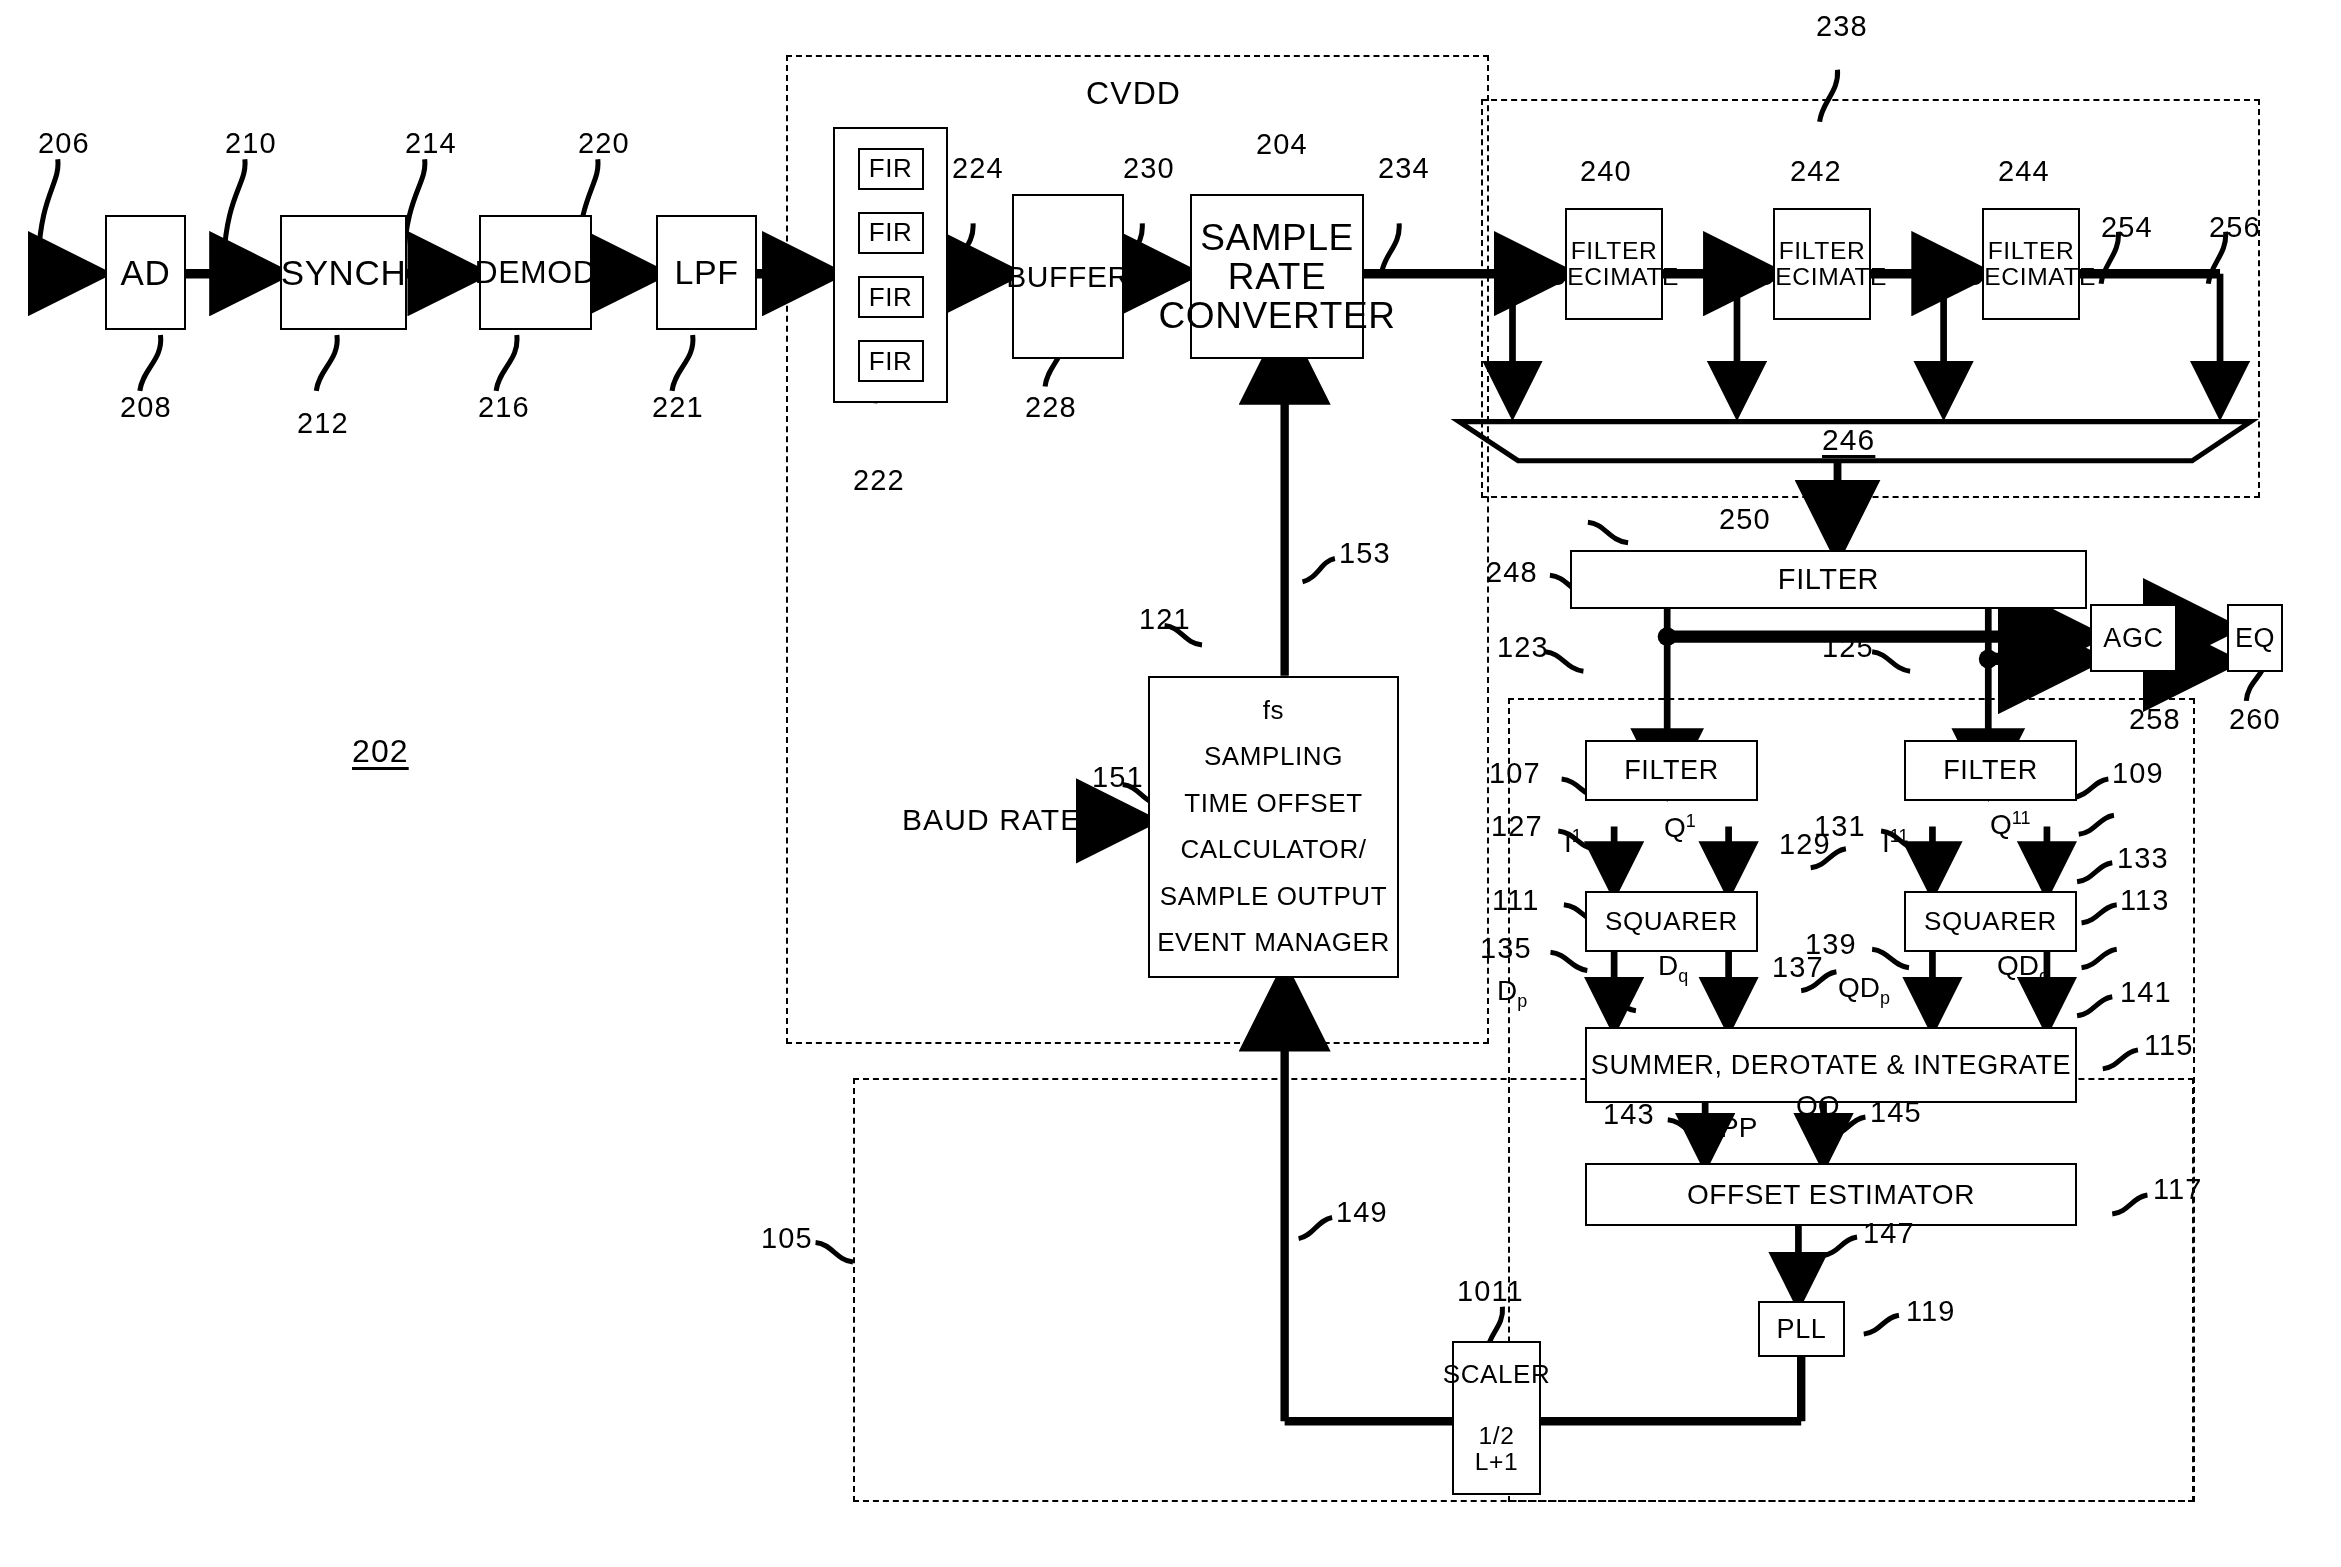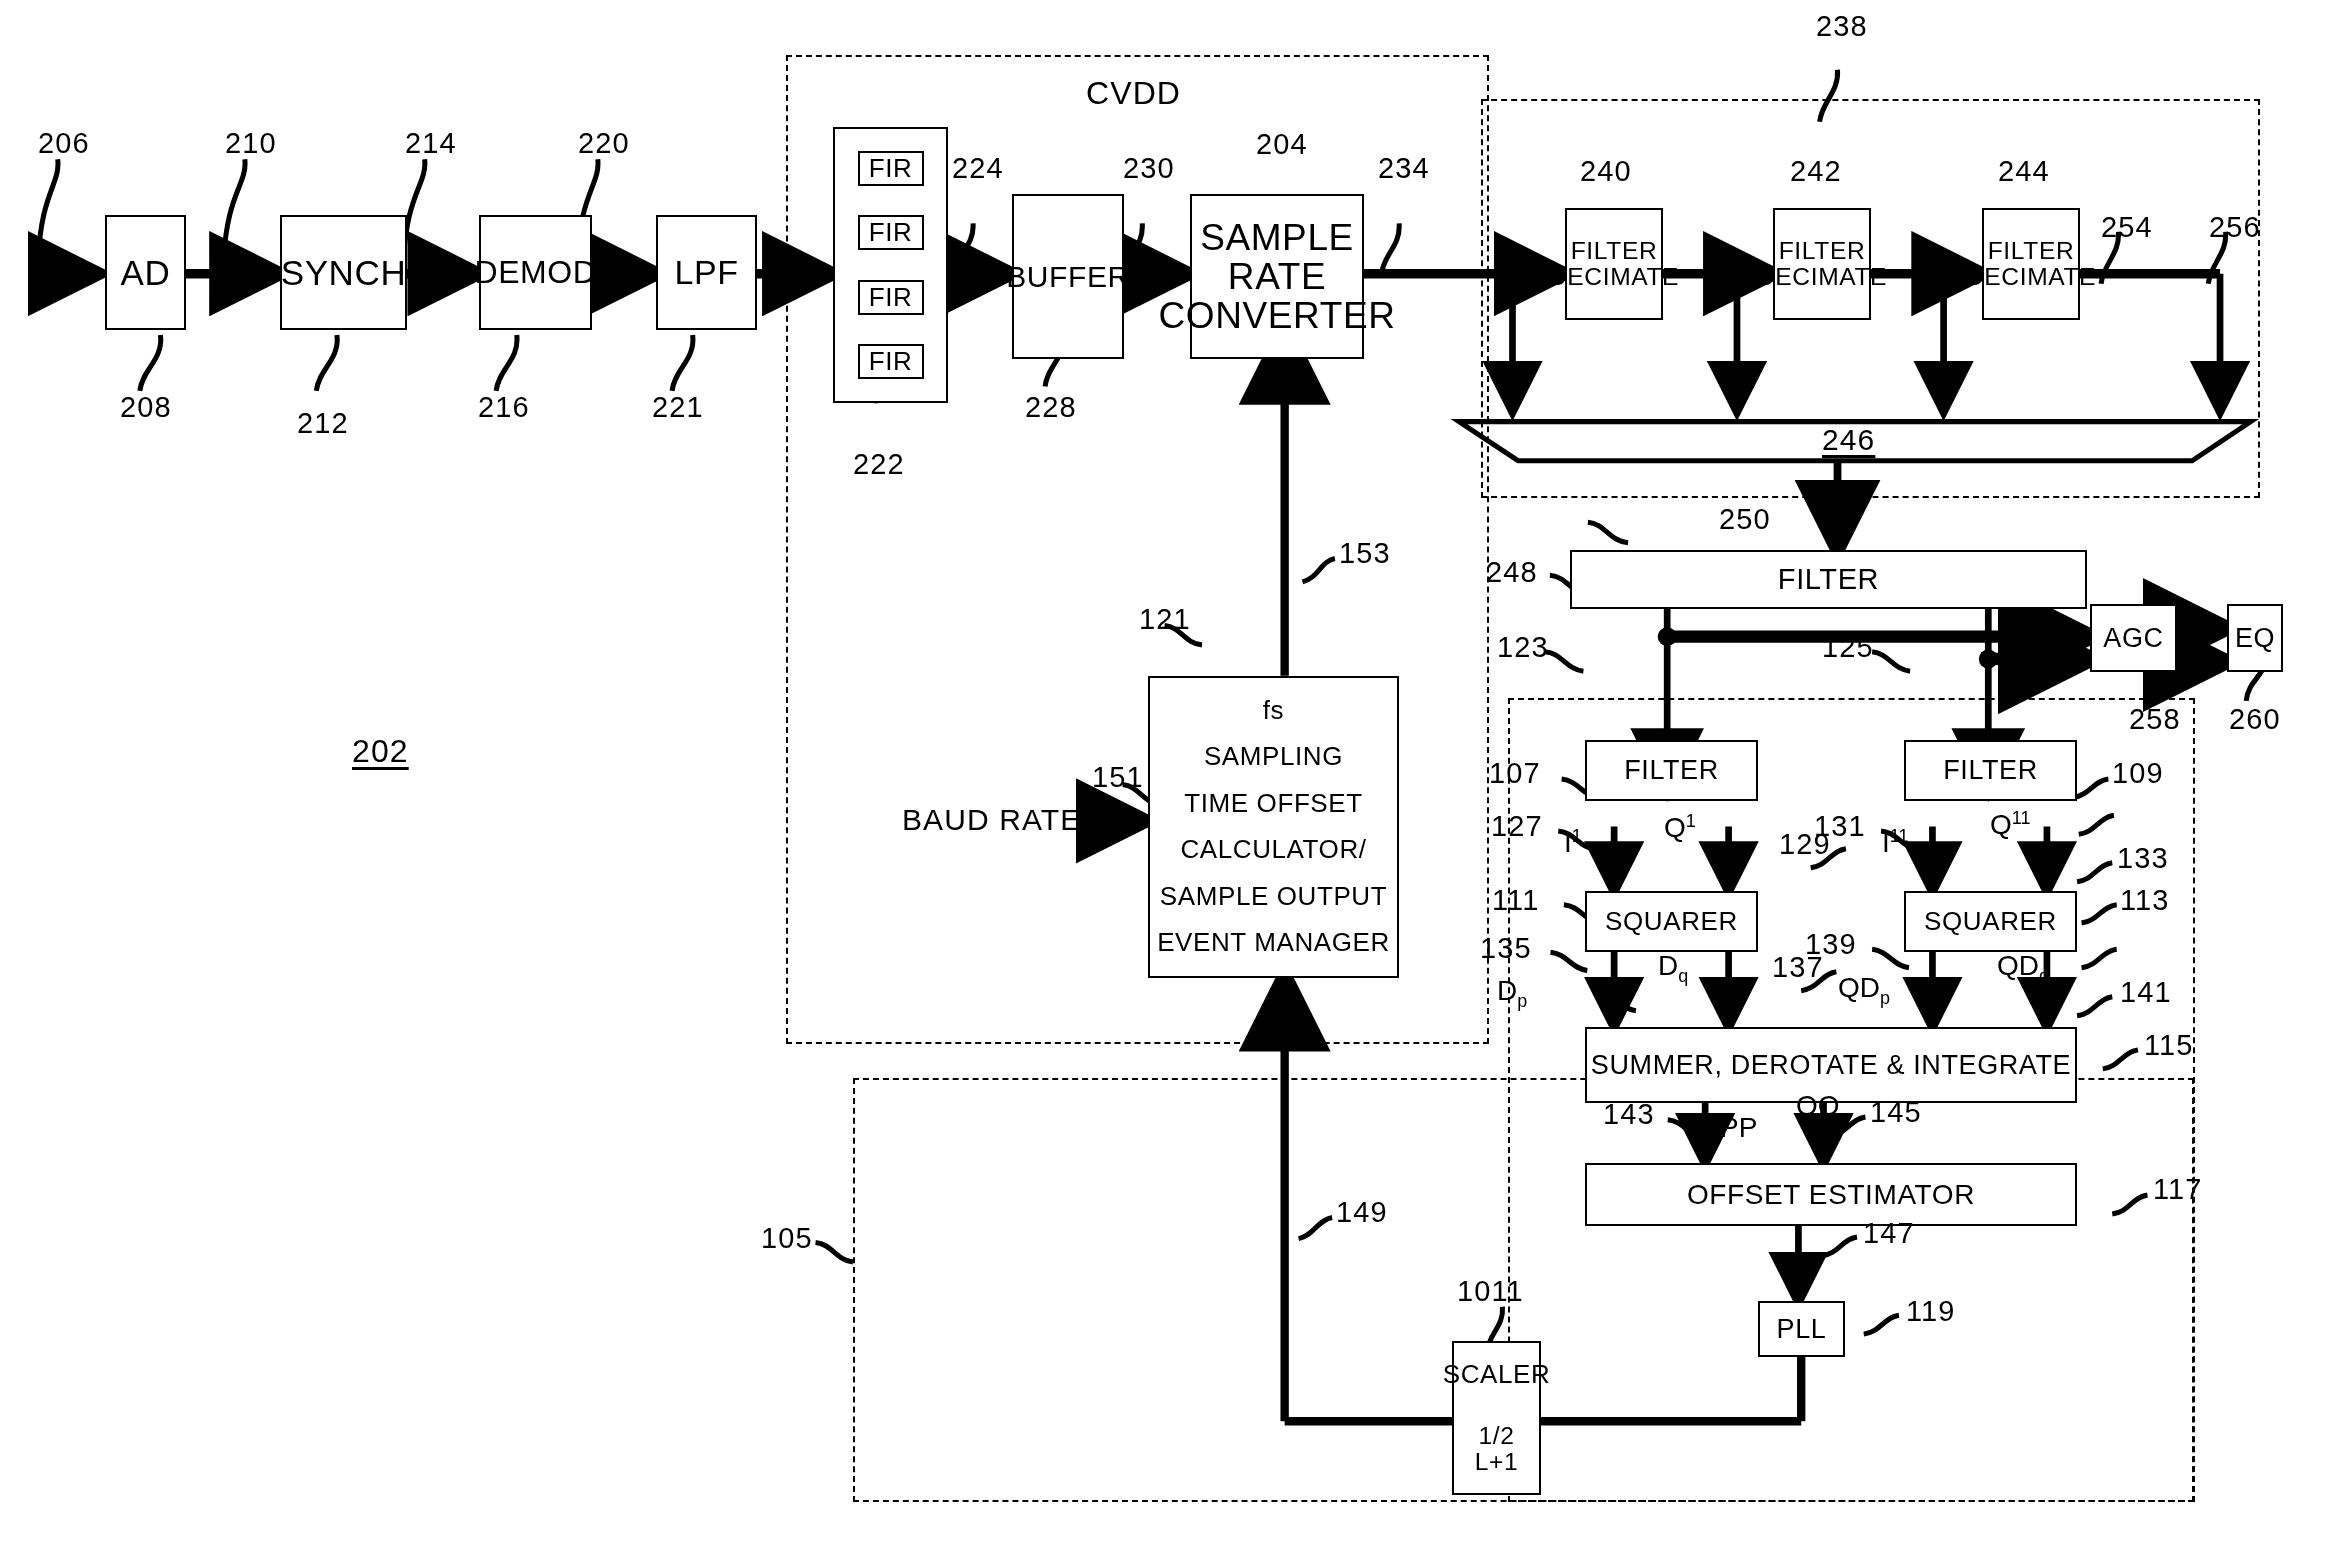--- a/index.html
+++ b/index.html
@@ -55,21 +55,21 @@
     border:2.8px solid #000;
     background:#fff;
     box-sizing:border-box;
     display:flex;flex-direction:column;
     align-items:center;justify-content:space-around;
     padding:7.8px 0;
   }
   .firbox{
     border:2.8px solid #000;
     background:#fff;
-    width:66px;height:35px;
+    width:66px;height:42px;
     display:flex;align-items:center;justify-content:center;
     font-size:26px;letter-spacing:0.6px;
     box-sizing:border-box;
   }
   .muxlabel{
     position:absolute;
     font-size:30px;
     text-decoration:underline;
     text-underline-offset:4.5px;
     letter-spacing:1.1px;
@@ -337,21 +337,21 @@
   <div class="ref" style="left:38px;top:127px;">206</div>
   <div class="ref" style="left:225px;top:127px;">210</div>
   <div class="ref" style="left:405px;top:127px;">214</div>
   <div class="ref" style="left:578px;top:127px;">220</div>
 
   <div class="ref" style="left:120px;top:391px;">208</div>
   <div class="ref" style="left:297px;top:391px;margin-top:16px;">212</div>
   <div class="ref" style="left:478px;top:391px;">216</div>
   <div class="ref" style="left:652px;top:391px;">221</div>
 
-  <div class="ref" style="left:853px;top:448px;">222</div>
+  <div class="ref" style="left:853px;top:464px;">222</div>
   <div class="ref" style="left:952px;top:152px;">224</div>
   <div class="ref" style="left:1025px;top:391px;">228</div>
   <div class="ref" style="left:1123px;top:152px;">230</div>
   <div class="ref" style="left:1256px;top:128px;">204</div>
   <div class="ref" style="left:1378px;top:152px;">234</div>
 
   <div class="ref" style="left:1816px;top:10px;">238</div>
   <div class="ref" style="left:1580px;top:155px;">240</div>
   <div class="ref" style="left:1790px;top:155px;">242</div>
   <div class="ref" style="left:1998px;top:155px;">244</div>

